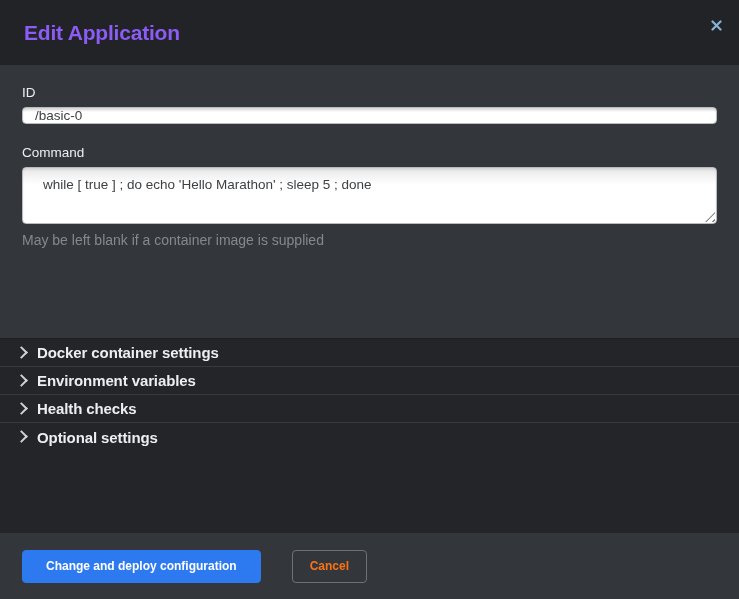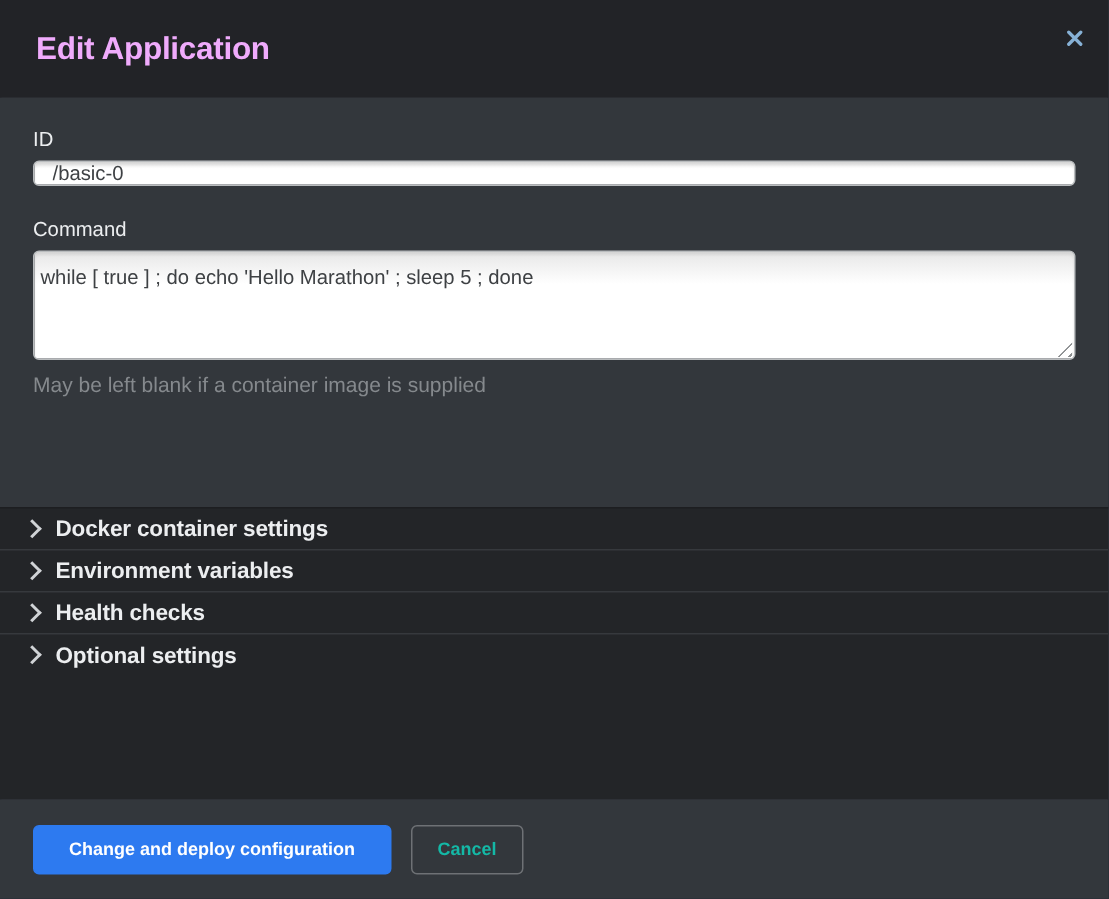--- a/index.html
+++ b/index.html
@@ -19,21 +19,21 @@
   
   .modal-header {
     position: relative;
     height: 65px; flex: 0 0 65px;
     background: #222327;
     display: flex; align-items: center;
     padding: 0 24px;
     box-sizing: border-box;
   }
   .modal-title {
-    color: #f0abfc;
+    color: #8b5cf6;
     font-size: 21px;
     font-weight: 600;
     letter-spacing: -0.2px;
   }
   .close-btn {
     position: absolute;
     top: 14px; right: 12px;
     width: 22px; height: 22px;
     background: none; border: none;
     cursor: pointer;
@@ -64,22 +64,22 @@
     border-radius: 4px;
     box-shadow: inset 0 2px 2px rgba(0,0,0,0.08);
     color: #3e4144;
     font-family: "Liberation Sans", sans-serif;
     font-size: 13.5px;
     padding: 0 12px;
     outline: none;
   }
   .text-input { height: 17px; }
   .text-area {
-    height: 73px;
-    padding: 8px 4px;
+    height: 57px;
+    padding: 8px 20px;
     resize: none;
     line-height: 1.35;
   }
   .textarea-wrap { position: relative; }
   .resize-grip {
     position: absolute;
     right: 2px; bottom: 2px;
     width: 10px; height: 10px;
     background: repeating-linear-gradient(135deg, transparent 0 2px, #8b8e90 2px 3px, transparent 3px 5px);
     clip-path: polygon(100% 0, 100% 100%, 0 100%);
@@ -148,23 +148,23 @@
   }
   .btn-primary {
     background: #2d7af0;
     border: 1px solid #2d7af0;
     color: #ffffff;
     padding: 0 23px;
   }
   .btn-cancel {
     background: transparent;
     border: 1px solid #6e7175;
-    color: #14b8a6;
+    color: #f97316;
     padding: 0 17px;
-    margin-left: 13px;
+    margin-left: 31px;
   }
 </style>
 </head>
 <body>
 
 <div class="modal">
 
   <div class="modal-header">
     <span class="modal-title">Edit Application</span>
     <button class="close-btn">

